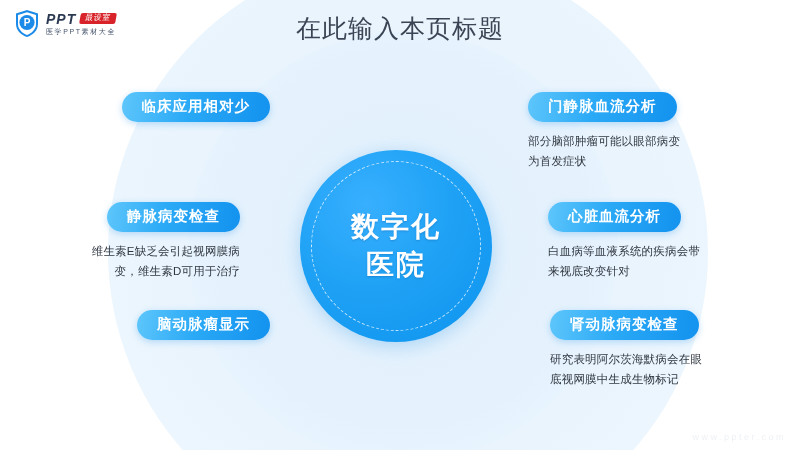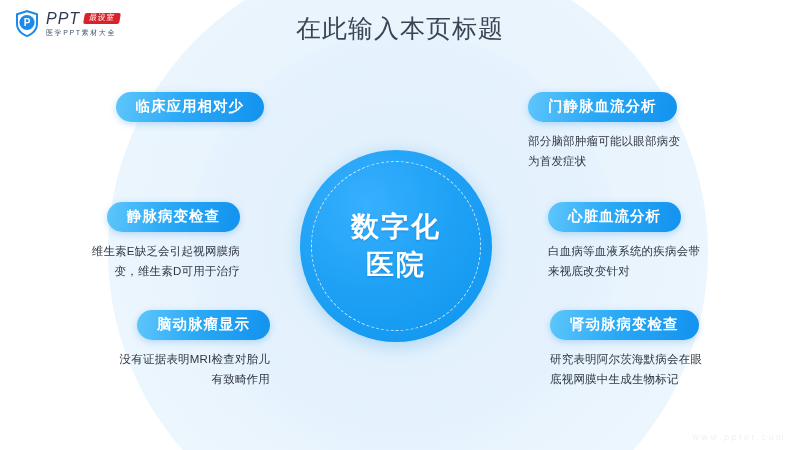--- a/index.html
+++ b/index.html
@@ -65,22 +65,22 @@
     margin-left: 6px;
     display: flex;
     flex-direction: column;
     justify-content: center;
   }
   .logo-row1 {
     display: flex;
     align-items: center;
   }
   .logo-ppt {
-    font-size: 16px;
-    font-weight: normal;
+    font-size: 14px;
+    font-weight: bold;
     font-style: italic;
     color: #2b3a52;
     letter-spacing: 1px;
     line-height: 1;
   }
   .logo-badge {
     margin-left: 4px;
     background: #d8232a;
     color: #ffffff;
     font-size: 8px;
@@ -175,21 +175,21 @@
     color: #2f3640;
     line-height: 1.75;
     letter-spacing: 0.2px;
   }
   .desc .ln { display: block; }
 
   .item.left .desc  { text-align: right; }
   .item.right .desc { text-align: left; }
 
   
-  #item-l1 { left: 4px;  top: 92px; }
+  #item-l1 { left: 10px;  top: 92px; }
   #item-l2 { left: -20px; top: 202px; }
   #item-l3 { left: 10px;  top: 310px; }
   
   #item-r1 { left: 528px; top: 92px; }
   #item-r2 { left: 548px; top: 202px; }
   #item-r3 { left: 528px; top: 310px; margin-left: 22px; }
 
   .watermark {
     position: absolute;
     right: 14px;
@@ -242,24 +242,20 @@
   <div class="item left" id="item-l2">
     <div class="pill">静脉病变检查</div>
     <div class="desc">
       <span class="ln">维生素E缺乏会引起视网膜病</span>
       <span class="ln">变，维生素D可用于治疗</span>
     </div>
   </div>
 
   <div class="item left" id="item-l3">
     <div class="pill">脑动脉瘤显示</div>
-    <div class="desc">
-      <span class="ln">没有证据表明MRI检查对胎儿</span>
-      <span class="ln">有致畸作用</span>
-    </div>
   </div>
 
   <div class="item right" id="item-r1">
     <div class="pill">门静脉血流分析</div>
     <div class="desc">
       <span class="ln">部分脑部肿瘤可能以眼部病变</span>
       <span class="ln">为首发症状</span>
     </div>
   </div>
 

